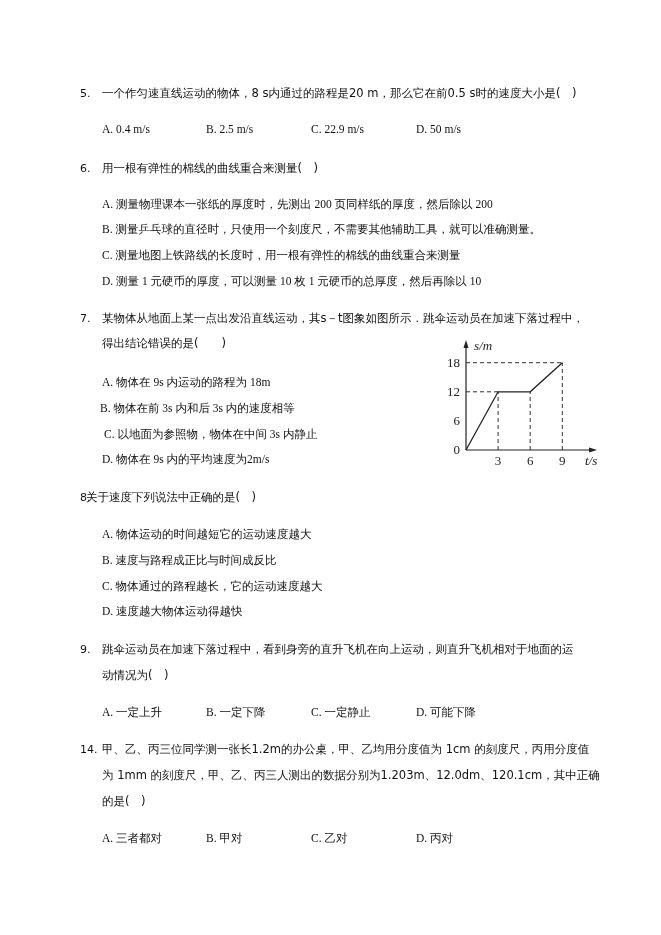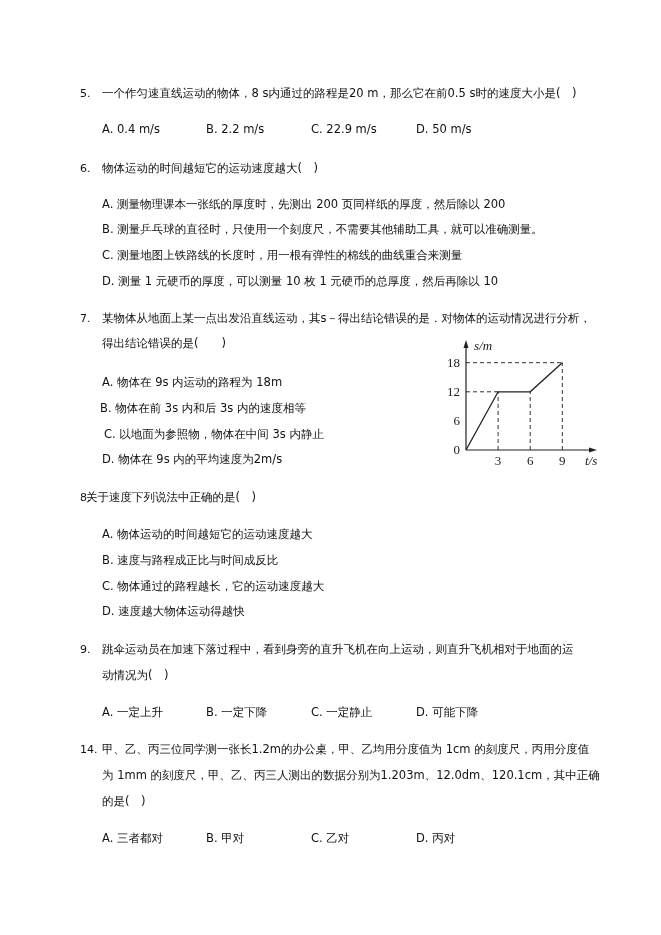--- a/index.html
+++ b/index.html
@@ -1,47 +1,47 @@
 <!DOCTYPE html>
 <html><head>
 <meta charset="utf-8">
 <style>
   html, body { margin: 0; padding: 0; background: #ffffff; }
   body { width: 661px; height: 935px; position: relative; overflow: hidden;
          font-family: "DejaVu Sans", sans-serif; color: #111; font-size: 11.5px; }
   .line { position: absolute; white-space: nowrap; line-height: 16px; }
   .num { position: absolute; left: 80px; font-size: 11px; }
-  .opt { position: absolute; white-space: nowrap; line-height: 16px; }
+  .opt { position: absolute; white-space: nowrap; line-height: 16px; font-family: Liberation Serif, serif; }
   #graph { position: absolute; left: 425px; top: 330px; width: 180px; height: 145px; }
   #graph text { font-family: "Liberation Serif", serif; font-size: 13px; fill: #222; }
 </style>
 </head>
 <body>
 
 <div>
   <span class="num" style="top:87px">5.</span>
   <span class="line" style="left:102px;top:85px">一个作匀速直线运动的物体，8 s内通过的路程是20 m，那么它在前0.5 s时的速度大小是(　)</span>
   <span class="opt" style="left:102px;top:121px">A. 0.4 m/s</span>
-  <span class="opt" style="left:206px;top:121px">B. 2.2 m/s</span>
+  <span class="opt" style="left:206px;top:121px">B. 2.5 m/s</span>
   <span class="opt" style="left:311px;top:121px">C. 22.9 m/s</span>
   <span class="opt" style="left:416px;top:121px">D. 50 m/s</span>
 </div>
 
 <div>
   <span class="num" style="top:162px">6.</span>
-  <span class="line" style="left:102px;top:160px">物体运动的时间越短它的运动速度越大(　)</span>
+  <span class="line" style="left:102px;top:160px">用一根有弹性的棉线的曲线重合来测量(　)</span>
   <span class="opt" style="left:102px;top:196px">A. 测量物理课本一张纸的厚度时，先测出 200 页同样纸的厚度，然后除以 200</span>
   <span class="opt" style="left:102px;top:221px">B. 测量乒乓球的直径时，只使用一个刻度尺，不需要其他辅助工具，就可以准确测量。</span>
   <span class="opt" style="left:102px;top:247px">C. 测量地图上铁路线的长度时，用一根有弹性的棉线的曲线重合来测量</span>
   <span class="opt" style="left:102px;top:273px">D. 测量 1 元硬币的厚度，可以测量 10 枚 1 元硬币的总厚度，然后再除以 10</span>
 </div>
 
 <div>
   <span class="num" style="top:312px">7.</span>
-  <span class="line" style="left:102px;top:310px">某物体从地面上某一点出发沿直线运动，其s－得出结论错误的是．对物体的运动情况进行分析，</span>
+  <span class="line" style="left:102px;top:310px">某物体从地面上某一点出发沿直线运动，其s－t图象如图所示．跳伞运动员在加速下落过程中，</span>
   <span class="line" style="left:102px;top:335px">得出结论错误的是(　　)</span>
   <span class="opt" style="left:102px;top:374px">A. 物体在 9s 内运动的路程为 18m</span>
   <span class="opt" style="left:100px;top:400px">B. 物体在前 3s 内和后 3s 内的速度相等</span>
   <span class="opt" style="left:104px;top:426px">C. 以地面为参照物，物体在中间 3s 内静止</span>
   <span class="opt" style="left:102px;top:451px">D. 物体在 9s 内的平均速度为2m/s</span>
 
   <svg id="graph" viewBox="0 0 180 145">
     <g id="graph-guides">
         <line x1="41" y1="32.7" x2="137.3" y2="32.7" stroke="#333" stroke-width="1" stroke-dasharray="4,3"></line>
         <line x1="41" y1="61.800000000000004" x2="73.1" y2="61.800000000000004" stroke="#333" stroke-width="1" stroke-dasharray="4,3"></line>

